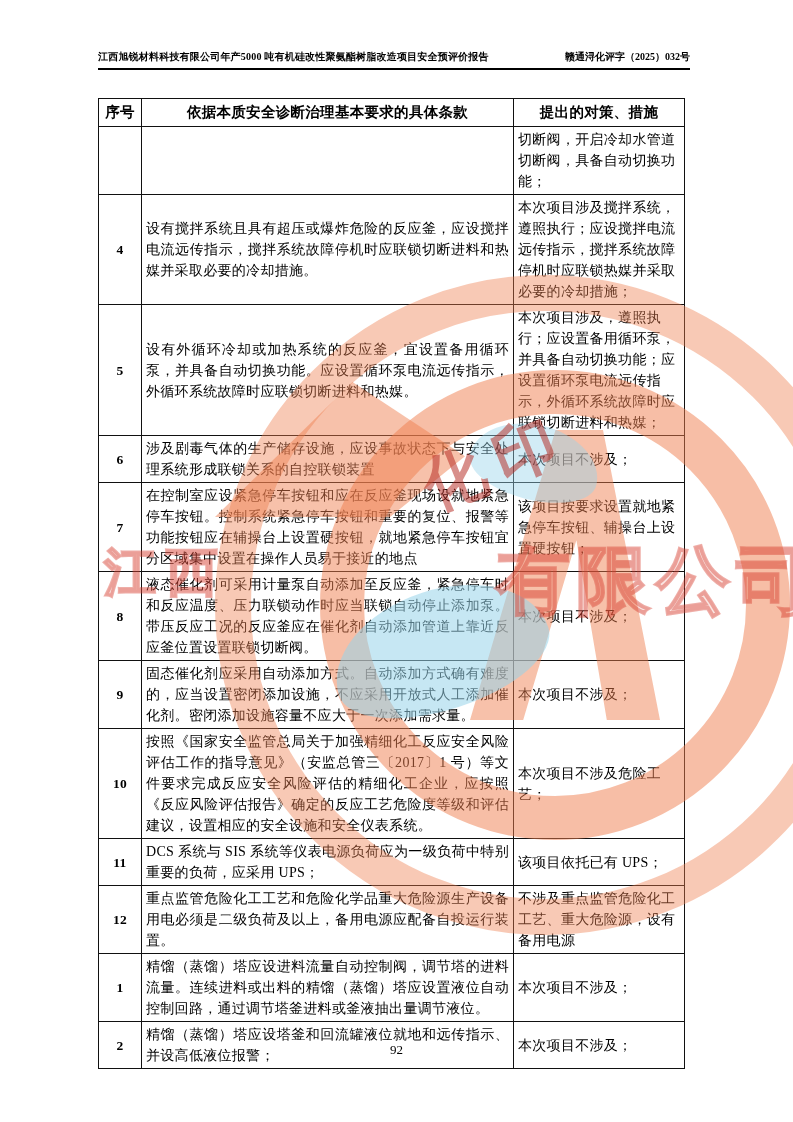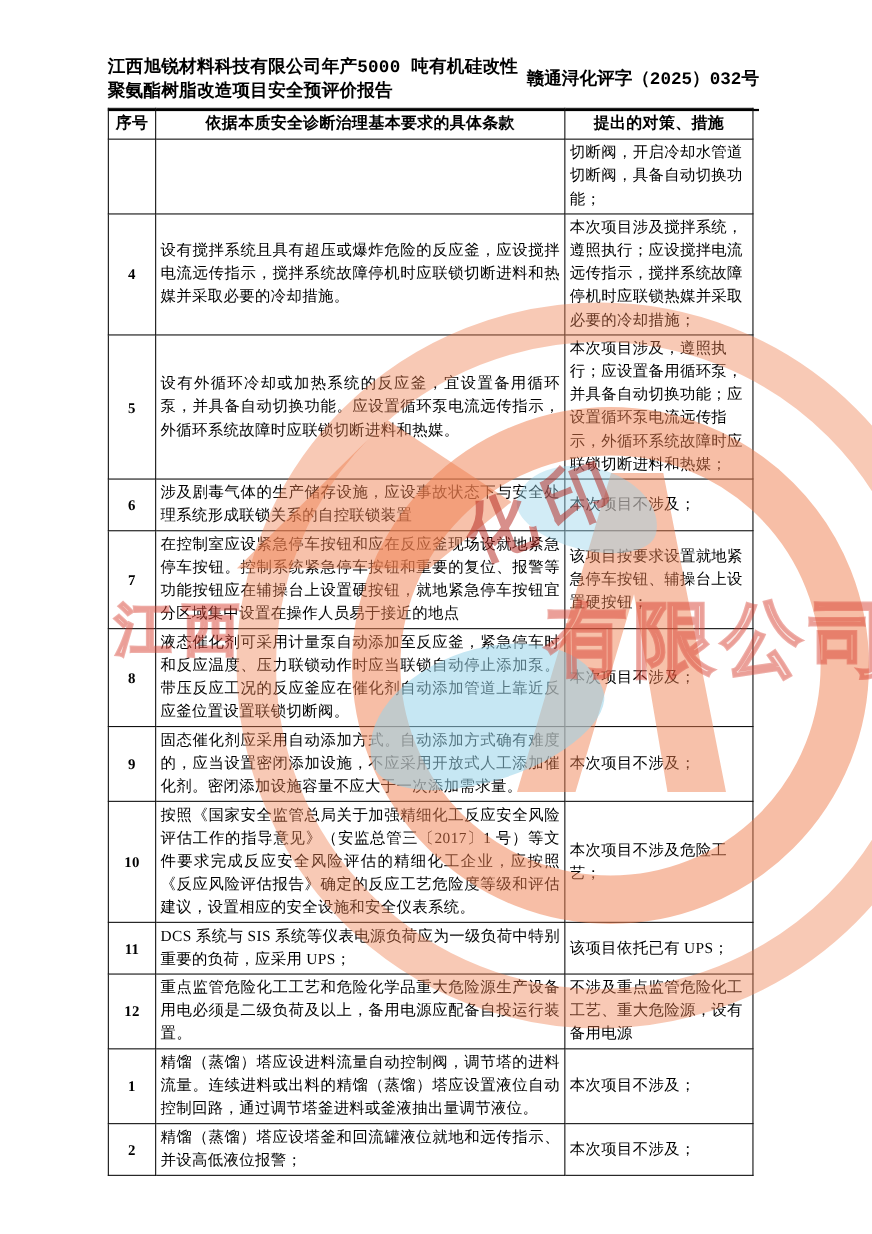--- a/index.html
+++ b/index.html
@@ -8,25 +8,24 @@
     width:793px;height:1122px;
     background:#ffffff;
     margin:0 auto;
     overflow:hidden;
     font-family:"Liberation Serif","DejaVu Serif",serif;
     color:#000;
   }
   
   .doc-header{
     position:absolute;left:98px;top:50px;width:592px;
-    font-size:16px;line-height:1.4;
+    font-size:10px;line-height:1.4;
     display:flex;justify-content:space-between;align-items:center;
     border-bottom:2px solid #000;
     padding-bottom:4px;
-    font-family:Liberation Mono, monospace;
   }
   .doc-header .title{font-weight:bold;letter-spacing:.2px;}
   .doc-header .docno{font-weight:bold;white-space:nowrap;}
   
   .tbl-wrap{position:absolute;left:98px;top:98px;width:586px;}
   table.main{
     border-collapse:collapse;table-layout:fixed;width:586px;
     font-size:14px;
     border-radius:32px;
   }
@@ -169,20 +168,21 @@
       </tr>
       <tr class="h45">
         <td class="num">2</td>
         <td class="clause">精馏（蒸馏）塔应设塔釜和回流罐液位就地和远传指示、并设高低液位报警；</td>
         <td class="measure">本次项目不涉及；</td>
       </tr>
     </tbody>
       </table>
   </div>
 
+  <div class="page-num">92</div>
 
   <div class="wm wm-ring outer" style="left:215px;top:275px;width:660px;height:660px;"></div>
   <div class="wm wm-ring" style="left:320px;top:370px;width:470px;height:470px;"></div>
   <div class="wm wm-wedge" style="left:215px;top:382px;width:250px;height:135px;clip-path:polygon(0 100%,55% 0,100% 55%,70% 100%);"></div>
   <div class="wm wm-wedge" style="left:470px;top:430px;width:190px;height:290px;clip-path:polygon(45% 0,70% 0,100% 100%,72% 100%,56% 38%,28% 100%,0 100%);"></div>
   <div class="wm wm-swoosh" style="left:330px;top:590px;width:220px;height:120px;transform:rotate(-18deg);"></div>
   <div class="wm wm-swoosh" style="left:470px;top:425px;width:130px;height:75px;transform:rotate(14deg);opacity:.8;"></div>
   <div class="wm wm-text" style="left:104px;top:538px;font-size:52px;letter-spacing:10px;">江西</div>
   <div class="wm wm-text" style="left:496px;top:532px;font-size:74px;letter-spacing:6px;">有限公司</div>
   <div class="wm wm-stamp" style="left:420px;top:420px;font-size:62px;letter-spacing:14px;transform:rotate(-22deg);">化印</div>

